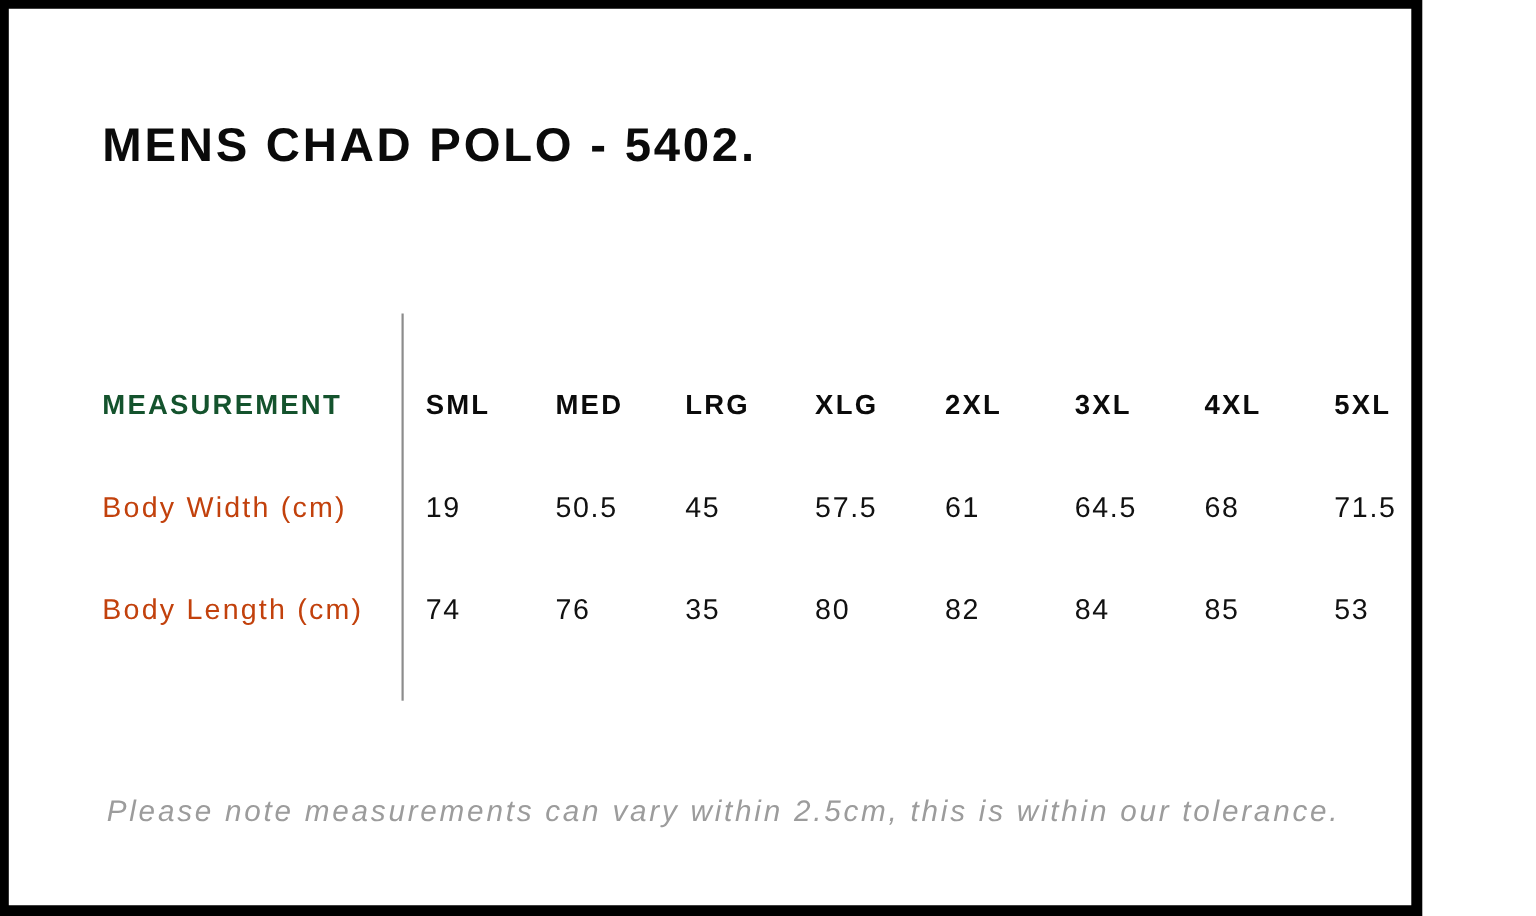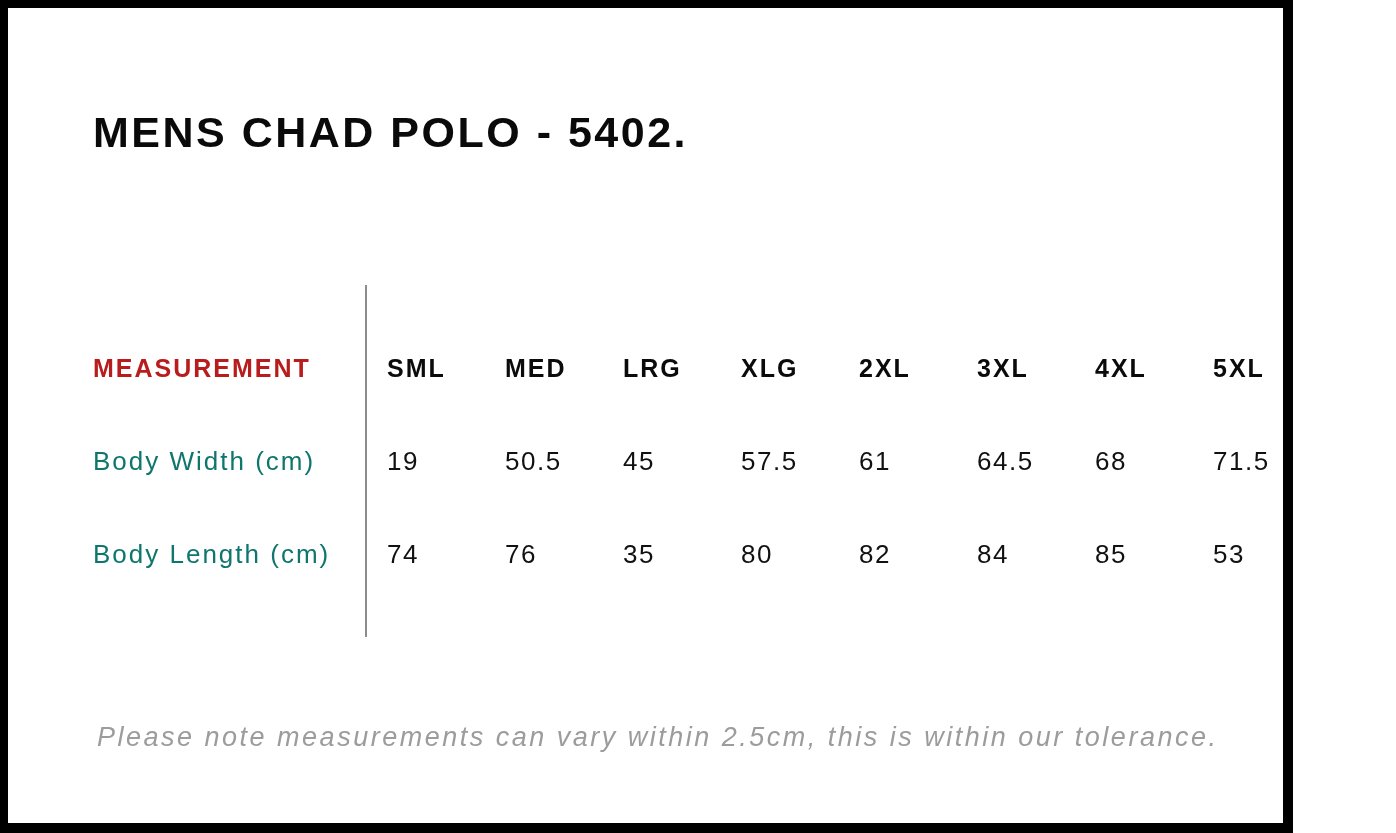--- a/index.html
+++ b/index.html
@@ -48,31 +48,31 @@
     align-items: center;
   }
   .cell {
     font-size: 26px;
     letter-spacing: 1.5px;
     color: #111111;
     white-space: nowrap;
   }
   .cell.label {
     text-align: left;
-    color: #0f766e;
+    color: #c2410c;
     letter-spacing: 2px;
   }
   .head .cell {
     font-weight: bold;
     font-size: 25px;
     letter-spacing: 2px;
     color: #0b0b0b;
   }
   .head .cell.label {
-    color: #b91c1c;
+    color: #14532d;
   }
   .divider {
     position: absolute;
     left: 272px;
     top: -37px;
     width: 1.5px;
     height: 352px;
     background: #8c8c8c;
   }
   .tolerance-note {

